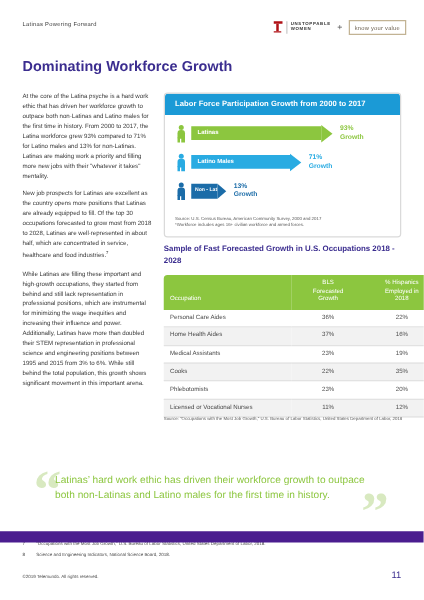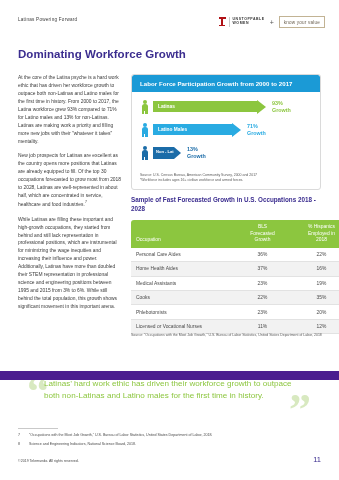--- a/index.html
+++ b/index.html
@@ -4,21 +4,21 @@
 <style>
   html,body{margin:0;padding:0;}
   body{
     width:339px;height:480px;
     background:#ffffff;
     font-family:"Liberation Sans", sans-serif;
     overflow:hidden;
     position:relative;
     -webkit-font-smoothing:antialiased;
   }
-  .page{position:relative;width:339px;height:380px;}
+  .page{position:relative;width:339px;height:434px;}
 
   
   .header{
     position:absolute;left:0;top:14px;width:339px;height:18px;
   }
   .brand-left{
     position:absolute;left:18px;top:3px;
     font-size:4.6px;letter-spacing:.25px;color:#3d3d3d;
   }
   .brand-right{

